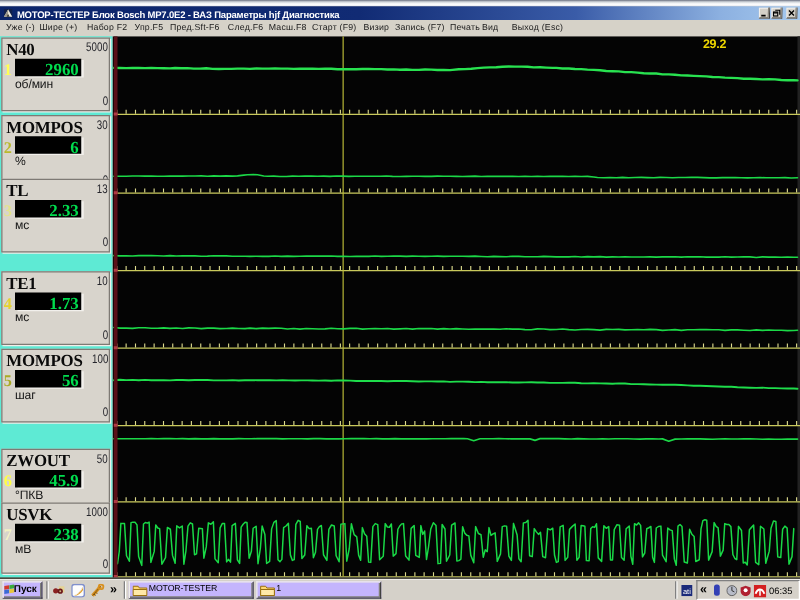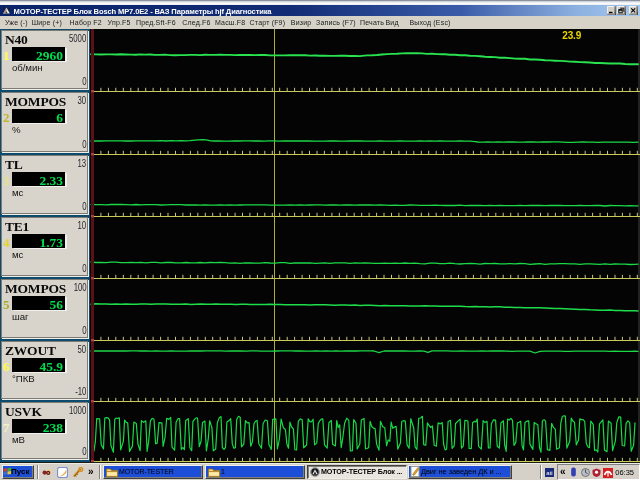--- a/index.html
+++ b/index.html
@@ -14,21 +14,21 @@
 #ticon { position:absolute; left:3px; top:2px; width:7px; height:7px; }
 #ttext { position:absolute; left:13.5px; top:1.5px; color:#fff; font-size:7.6px; 
   font-weight:bold; white-space:nowrap; letter-spacing:-0.15px; }
 
 
 #menubar { position:absolute; left:0; top:16px; width:640px; height:13px;
   background:#d6d2c8; font-size:7px; letter-spacing:0.18px; color:#1a1a1a; }
 #menubar span { position:absolute; top:3px; white-space:nowrap; }
 
 
-#lpanel { position:absolute; left:0; top:29px; width:90px; height:434px; background:#0c4a6e; }
+#lpanel { position:absolute; left:0; top:29px; width:90px; height:434px; background:#5eead4; }
 .pbox { position:absolute; left:1px; width:87px; background:#d8d4cc;
   border:1px solid #7e7a74; box-shadow:1px 1px 0 #f0eee9; }
 .ptitle { position:absolute; left:3px; top:1px; font-family:"Liberation Serif",serif;
   font-weight:bold; font-size:13.5px; color:#0a0a0a; letter-spacing:-0.2px; }
 .pmax,.pmin { position:absolute; right:0.5px; font-size:10px; color:#26262c;
   transform:scaleX(0.78); transform-origin:right center; }
 .pmax { top:2px; }
 .pmin { bottom:1px; }
 .pval { position:absolute; left:10px; top:16px; width:53px; height:14px; background:#000;
   box-shadow:2px 1px 0 #f2f0ec; text-align:right; }
@@ -38,21 +38,21 @@
   font-weight:bold; font-size:13px; }
 .punit { position:absolute; left:10px; top:31px; font-family:Liberation Sans, sans-serif;
   font-size:9.7px; letter-spacing:-0.1px; color:#161616; }
 
 #t239 { position:absolute; right:3px; top:0px; color:#eed600; font-weight:bold;
   font-size:10px; font-family:"Liberation Sans",sans-serif; letter-spacing:-0.2px; }
 
 
 #taskbar { position:absolute; left:0; top:462px; width:640px; height:18px;
   background:#d5d1c9; border-top:1px solid #1c1c14; box-shadow:inset 0 1px 0 #eeece7; }
-.tbtn { position:absolute; top:2px; height:14px; background:#1d4ed8;
+.tbtn { position:absolute; top:2px; height:14px; background:#c4b5fd;
   border:1px solid; border-color:#efede8 #404040 #404040 #efede8;
   box-shadow:inset -1px -1px 0 #80807a; font-size:7px; letter-spacing:-0.1px; white-space:nowrap; overflow:hidden; }
 .tbtn.active { border-color:#404040 #efede8 #efede8 #404040;
   box-shadow:inset 1px 1px 0 #80807a; background:#e9e6df; font-weight:bold; }
 .tdiv { position:absolute; top:2px; width:2px; height:14px;
   border-left:1px solid #808080; border-right:1px solid #fff; }
 .ticon { display:inline-block; vertical-align:middle; }
 #tray { position:absolute; right:0px; top:1px; width:83px; height:16px;
   border:1px solid; border-color:#808080 #fff #fff #808080; background:#d5d1c9;
   font-size:8px; }
@@ -122,21 +122,21 @@
 <div class="pbox" style="top:63px;height:60px">
  <div class="ptitle">MOMPOS</div>
  <div class="pmax">30</div>
  <div class="pch" style="color:#b9b92d">2</div>
  <div class="pval">
           <span>6</span>
         </div>
  <div class="punit">%</div>
  <div class="pmin">0</div>
 </div>
-<div class="pbox" style="top:126px;height:59px">
+<div class="pbox" style="top:114px;height:59px">
  <div class="ptitle">TL</div>
  <div class="pmax">13</div>
  <div class="pch" style="color:#e3e388">3</div>
  <div class="pval">
           <span>2.33</span>
         </div>
  <div class="punit">мс</div>
  <div class="pmin">0</div>
 </div>
 <div class="pbox" style="top:188px;height:59px">
@@ -152,21 +152,21 @@
 <div class="pbox" style="top:250px;height:59px">
  <div class="ptitle">MOMPOS</div>
  <div class="pmax">100</div>
  <div class="pch" style="color:#aaaa26">5</div>
  <div class="pval">
           <span>56</span>
         </div>
  <div class="punit">шаг</div>
  <div class="pmin">0</div>
 </div>
-<div class="pbox" style="top:312px;height:58px">
+<div class="pbox" style="top:330px;height:58px">
  <div class="ptitle">ZWOUT</div>
  <div class="pmax">50</div>
  <div class="pch" style="color:#ffff42">6</div>
  <div class="pval">
           <span>45.9</span>
         </div>
  <div class="punit">°ПКВ</div>
  <div class="pmin">-10</div>
 </div>
 <div class="pbox" style="top:373px;height:57px">
@@ -201,21 +201,21 @@
       <polyline points="4.0,422.0 5.4,412.2 6.7,389.7 9.6,389.8 11.2,415.6 13.5,420.0 14.8,389.1 16.4,388.7 18.0,388.8 19.6,390.9 20.9,416.2 23.4,423.3 24.8,390.2 26.3,389.0 27.8,389.5 29.3,388.7 30.7,420.9 33.4,412.1 34.6,391.0 36.2,393.4 37.7,393.9 39.5,422.4 42.4,417.1 43.9,393.0 46.3,394.4 48.0,415.3 50.1,421.6 51.4,391.7 53.6,393.3 55.8,391.8 57.1,422.4 58.7,412.0 60.4,391.9 62.2,389.3 64.0,390.2 65.6,414.8 67.2,414.1 69.0,393.6 71.9,393.9 73.1,417.5 75.0,408.5 76.7,389.3 78.7,390.4 80.7,388.5 82.0,418.1 84.6,421.2 86.1,393.3 87.9,389.7 89.6,389.7 91.3,420.5 92.8,418.5 94.4,420.7 95.7,391.5 98.3,389.7 99.9,418.8 101.7,421.7 102.9,392.7 104.5,390.4 106.1,388.8 107.6,389.0 109.3,417.6 111.1,412.0 112.5,393.6 114.9,392.0 116.4,422.0 118.3,409.6 119.7,391.8 121.9,398.6 123.3,421.8 125.7,420.1 127.3,394.1 129.1,388.9 131.0,387.5 132.4,418.8 134.0,420.3 135.5,418.5 136.9,393.1 138.8,391.8 140.7,389.7 142.3,414.9 143.9,419.3 145.4,418.7 146.7,390.5 148.5,387.3 150.2,388.2 151.5,417.8 153.8,415.0 155.5,391.6 157.3,393.9 159.1,393.6 160.7,417.2 162.4,412.8 164.0,394.5 165.5,392.3 167.1,391.4 168.8,414.8 171.5,419.3 173.1,394.5 175.2,391.0 177.4,391.8 178.9,415.6 181.3,420.4 182.7,390.4 184.3,390.1 185.9,389.9 187.4,419.9 189.4,410.0 191.1,390.0 193.3,398.7 195.4,400.5 196.9,415.1 198.5,419.2 199.9,393.1 201.6,398.0 203.4,400.0 204.9,420.7 206.6,420.9 208.3,392.3 210.2,389.9 212.2,390.7 213.7,418.8 216.6,416.0 218.2,389.9 219.9,392.6 221.5,392.8 223.1,390.2 224.6,415.9 226.8,413.9 228.3,394.4 229.8,391.8 231.3,390.1 232.8,389.9 234.5,415.8 237.2,419.1 238.9,393.7 241.3,391.4 242.6,415.3 245.4,416.9 246.7,391.5 248.2,398.5 249.7,395.8 251.2,418.6 252.8,408.8 254.6,394.2 256.7,389.2 258.8,391.4 260.4,421.9 262.4,421.7 263.7,390.6 266.0,394.2 267.2,420.0 269.8,415.0 271.3,391.1 274.0,389.4 275.5,419.8 277.1,419.5 278.7,418.4 280.1,392.4 281.8,397.5 283.4,399.2 285.1,399.7 286.6,415.1 289.0,421.2 290.5,392.3 292.7,397.8 294.8,398.8 296.6,416.8 298.2,410.9 299.8,412.3 301.2,393.1 302.8,399.3 304.5,398.1 306.1,397.3 307.8,420.1 310.4,414.1 311.8,392.3 313.6,391.7 315.3,392.0 317.1,415.9 319.1,419.3 320.8,389.7 323.7,399.0 325.1,418.0 326.9,420.4 328.7,389.3 330.6,389.0 332.4,387.3 333.7,415.6 335.8,416.3 337.4,393.9 339.1,396.5 340.8,398.5 342.4,396.9 344.2,416.3 346.4,417.2 348.1,393.9 350.2,394.9 352.2,393.6 353.6,415.0 355.1,420.9 356.6,420.3 358.1,392.5 360.5,391.3 362.1,419.3 364.2,416.8 365.6,394.5 367.9,392.1 370.1,390.2 371.5,419.2 373.3,416.9 374.9,391.4 376.4,391.6 377.9,392.0 379.1,419.5 381.3,419.6 382.6,393.8 384.1,392.4 385.7,392.9 387.2,390.0 388.6,417.3 391.3,420.1 393.1,391.6 395.0,393.6 397.0,392.3 398.4,419.0 400.0,419.0 401.4,394.7 403.5,390.8 405.6,391.1 407.2,417.0 409.3,419.2 410.9,394.0 413.4,391.8 414.7,416.0 416.2,422.4 417.6,390.0 419.3,391.0 420.9,389.3 422.5,391.3 424.0,416.5 425.8,413.4 427.4,394.0 429.1,393.2 430.7,392.2 432.1,416.8 433.5,420.9 435.0,393.4 436.8,392.2 438.7,391.9 440.0,415.1 442.9,420.4 444.2,393.4 446.0,394.9 447.8,395.5 449.5,418.3 451.0,423.2 452.4,391.9 454.0,390.6 455.6,392.2 457.4,420.6 459.9,421.4 461.7,394.4 463.5,398.4 465.3,400.2 466.6,420.2 469.4,418.8 470.8,394.1 472.3,387.5 473.9,386.8 475.4,387.2 476.9,419.1 479.7,412.3 481.3,389.1 482.9,392.1 484.5,393.3 486.3,415.9 488.5,411.1 489.8,389.9 491.4,390.6 493.1,390.6 494.7,392.3 496.3,414.6 497.9,417.8 499.4,418.7 500.8,392.1 503.2,395.4 504.6,421.4 506.2,420.8 507.8,423.0 509.5,394.8 511.2,392.9 512.9,391.0 514.5,420.9 517.0,422.7 518.4,392.0 521.1,394.2 522.6,421.6 525.4,411.9 526.8,393.6 528.8,387.8 530.7,388.2 532.2,416.5 534.6,417.0 536.1,394.4 537.9,391.9 539.7,393.5 541.2,422.3 543.6,416.3 545.0,393.9" fill="none" stroke="#19d846" stroke-width="1.2" stroke-linejoin="round" stroke-linecap="round"></polyline>
       <rect x="1" y="0" width="3" height="433" fill="#5a1018"></rect>
       <rect x="1" y="61" width="3" height="2.4" fill="#b03a45"></rect>
       <rect x="1" y="124" width="3" height="2.4" fill="#b03a45"></rect>
       <rect x="1" y="186" width="3" height="2.4" fill="#b03a45"></rect>
       <rect x="1" y="248" width="3" height="2.4" fill="#b03a45"></rect>
       <rect x="1" y="310" width="3" height="2.4" fill="#b03a45"></rect>
       <rect x="1" y="371" width="3" height="2.4" fill="#b03a45"></rect>
       <rect x="1" y="431" width="3" height="2.4" fill="#b03a45"></rect>
     </svg>
-  <div id="t239" style="top:30px">23.9</div>
+  <div id="t239" style="top:30px">29.2</div>
 
   <div id="taskbar">
     <div class="tbtn" style="left:2px;width:32px;font-weight:bold;font-size:8px;letter-spacing:0">
       <svg class="ticon" width="9" height="9" viewBox="0 0 10 10" style="margin:1px -1px 0 0">
         <g transform="skewY(-8)">
         <rect x="0.5" y="2" width="4.2" height="3.4" fill="#d43b2b"></rect>
         <rect x="5" y="2" width="4.2" height="3.4" fill="#3aab3a"></rect>
         <rect x="0.5" y="5.7" width="4.2" height="3.4" fill="#3a6ad4"></rect>
         <rect x="5" y="5.7" width="4.2" height="3.4" fill="#e8c63a"></rect>
         </g>
@@ -247,35 +247,20 @@
         <path d="M0.5 2 h4 l1 1.4 h6 v6 h-11 z" fill="#ffd770" stroke="#9a7010" stroke-width="0.8"></path>
         <path d="M0.5 4.6 h11 v4.8 h-11 z" fill="#ffe9a8" stroke="#9a7010" stroke-width="0.8"></path>
       </svg><span style="vertical-align:middle">MOTOR-TESTER</span>
     </div>
     <div class="tbtn" style="left:205px;width:100px">
       <svg class="ticon" width="12" height="10" viewBox="0 0 12 10" style="margin:1px 1px 0 2px">
         <path d="M0.5 2 h4 l1 1.4 h6 v6 h-11 z" fill="#ffd770" stroke="#9a7010" stroke-width="0.8"></path>
         <path d="M0.5 4.6 h11 v4.8 h-11 z" fill="#ffe9a8" stroke="#9a7010" stroke-width="0.8"></path>
       </svg><span style="vertical-align:middle">1</span>
     </div>
-    <div class="tbtn active" style="left:307px;width:100px;font-size:7.2px;letter-spacing:-0.15px">
-      <svg class="ticon" width="10" height="10" viewBox="0 0 10 10" style="margin:1px 1px 0 2px">
-        <circle cx="5" cy="5" r="4.6" fill="#16161e"></circle>
-        <circle cx="5" cy="5" r="4.1" fill="none" stroke="#d8d8d4" stroke-width="0.7"></circle>
-        <path d="M5 2.6 L7.7 7.2 H2.3 Z" fill="#ecece8"></path>
-        <path d="M5 4.4 L6.3 7.2 H3.7 Z" fill="#16161e"></path>
-      </svg><span style="vertical-align:middle">МОТОР-ТЕСТЕР Блок ...</span>
-    </div>
-    <div class="tbtn" style="left:408px;width:104px;font-size:7.5px">
-      <svg class="ticon" width="10" height="11" viewBox="0 0 10 11" style="margin:0 1px 0 1px">
-        <rect x="1" y="0.5" width="8" height="10" fill="#fffef2" stroke="#9a9documents"></rect>
-        <rect x="1" y="0.5" width="8" height="10" fill="#fffef2" stroke="#999"></rect>
-        <path d="M2.5 8.5 L8 1.5 L9.3 2.8 L4 9.5 Z" fill="#e8a030" stroke="#7a5210" stroke-width="0.5"></path>
-      </svg><span style="vertical-align:middle">Двиг не заведен ДК и ...</span>
-    </div>
     <div class="tdiv" style="left:540px"></div>
     <svg width="9" height="9" viewBox="0 0 9 9" style="position:absolute;left:545px;top:5px">
       <rect width="9" height="9" fill="#1a2a7a"></rect>
       <text x="4.5" y="7" font-size="6" fill="#fff" text-anchor="middle" font-family="Liberation Sans">ati</text>
     </svg>
     <div id="tray">
       <div style="position:absolute;left:2px;top:1px;font-weight:bold;font-size:10px">«</div>
       <svg width="7" height="10" viewBox="0 0 7 10" style="position:absolute;left:12px;top:2px">
         <rect x="1.2" y="0.5" width="4.6" height="9" rx="2" fill="#3340b5"></rect>
       </svg>

